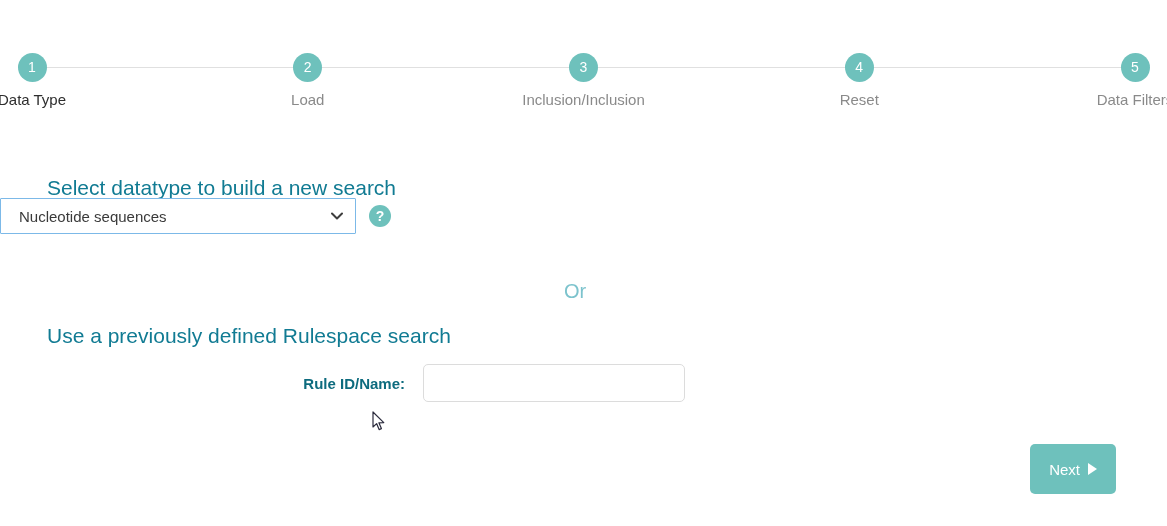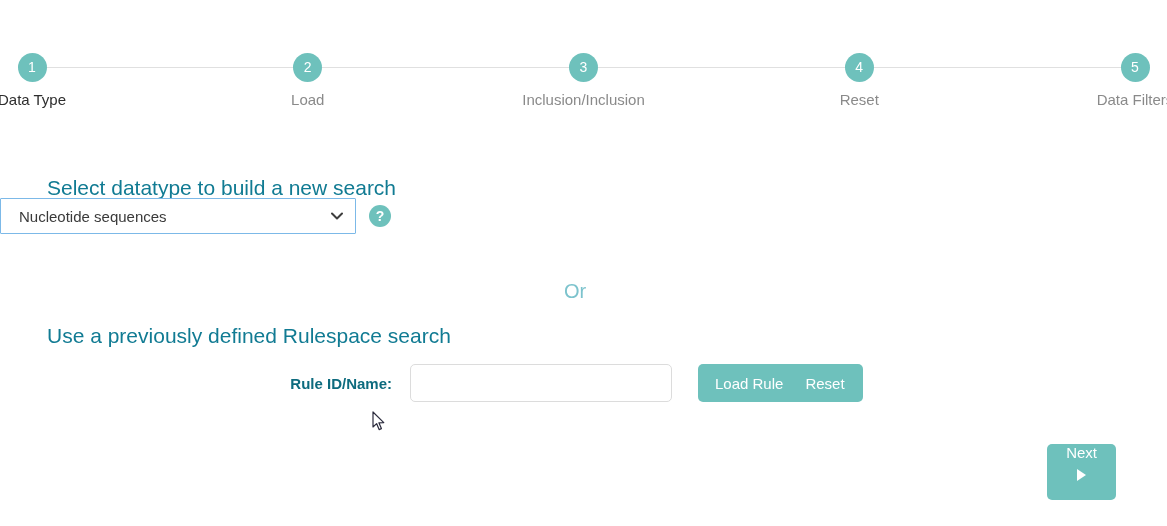--- a/index.html
+++ b/index.html
@@ -89,21 +89,21 @@
   #row-ruleid   { left: 0px; top: 364px; width: 880px; justify-content: flex-start; }
 
   .field-label {
     font-size: 15px;
     font-weight: bold;
     color: #0d6b7e;
     text-align: right;
     padding-right: 18px;
   }
   #label-datatype { width: 392px; }
-  #label-ruleid   { width: 392px; }
+  #label-ruleid   { width: 392px; padding-left: 13px; }
 
   .select-wrap {
     position: relative;
     width: 356px;
     height: 36px;
   }
   select.datatype-select {
     width: 100%;
     height: 36px;
     box-sizing: border-box;
@@ -207,27 +207,26 @@
   .next-button {
     position: absolute;
     right: 51px;
     top: 444px;
     background: #6ec1bc;
     border: none;
     border-radius: 5px;
     color: #ffffff;
     font-size: 15px;
     font-family: "Liberation Sans", sans-serif;
-    height: 56px;
+    height: 50px;
     padding: 0 19px;
     display: flex;
     align-items: center;
     gap: 8px;
     cursor: pointer;
-    flex-direction: column;
   }
   .next-arrow-icon {
     width: 0;
     height: 0;
     border-top: 6px solid transparent;
     border-bottom: 6px solid transparent;
     border-left: 9px solid #ffffff;
     display: block;
   }
 
@@ -307,24 +306,20 @@
   <span class="or-rule"></span>
 </div>
 
 <h2 class="section-title" id="heading-rulespace">Use a previously defined Rulespace search</h2>
 
 <div class="form-row" id="row-ruleid">
   <div class="field-label" id="label-ruleid">Rule ID/Name:</div>
 
   <input class="rule-input" type="text" placeholder="" style="">
 
-  <div class="btn-group">
-    <button id="btn-load-rule">Load Rule</button>
-    <button id="btn-reset">Reset</button>
-  </div>
 </div>
 
 <button class="next-button">
   <span>Next</span>
   <span class="next-arrow-icon"></span>
 </button>
 
 <div class="mouse-cursor">
   <svg width="14" height="21" viewBox="0 0 14 21" xmlns="http://www.w3.org/2000/svg">
     <path d="M1 1 L1 16 L4.6 12.6 L7.1 18.6 L9.4 17.6 L6.9 11.8 L11.8 11.6 Z" fill="#ffffff" stroke="#2b2b3d" stroke-width="1.2" stroke-linejoin="round"></path>

